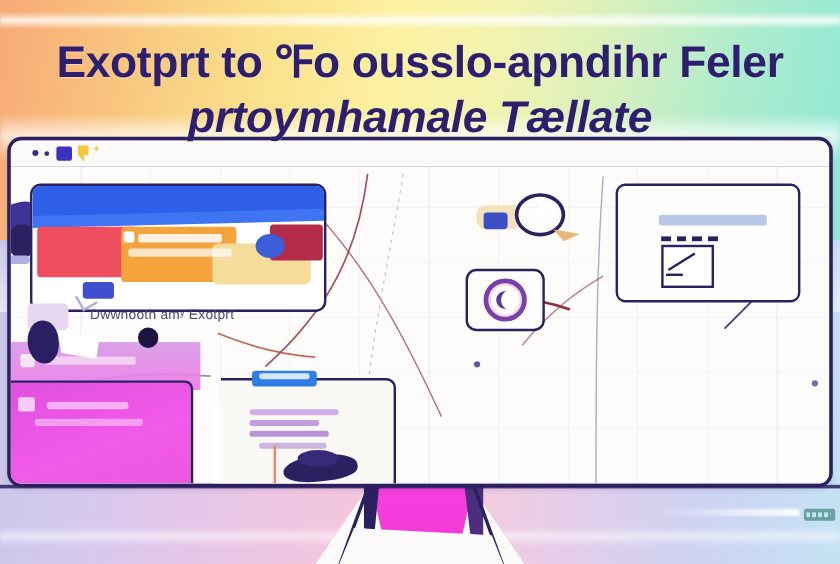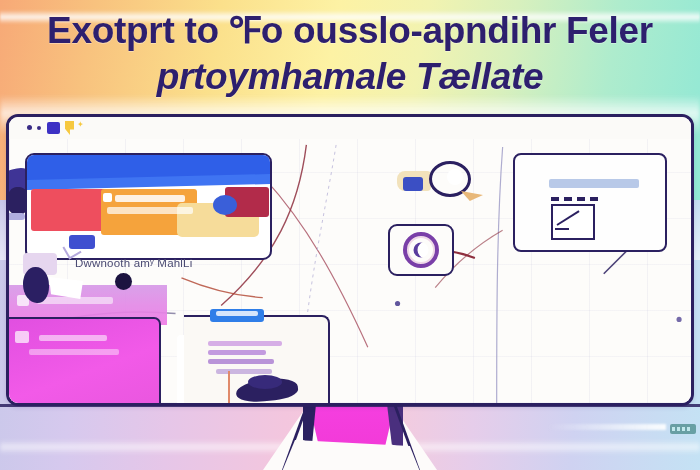--- a/index.html
+++ b/index.html
@@ -34,21 +34,21 @@
     filter:blur(1px);
   }
   .bg-haze3{
     position:absolute;left:0;top:440px;width:700px;height:14px;
     background:linear-gradient(180deg,rgba(255,255,255,0) 0%,rgba(255,255,255,.6) 50%,rgba(255,255,255,0) 100%);
     filter:blur(2px);
   }
 
   
   .headline{
-    position:absolute;left:0;top:8px;width:700px;text-align:center;
+    position:absolute;left:0;top:29px;width:700px;text-align:center;
     color:#2d1f6e;font-weight:bold;letter-spacing:-0.3px;
     text-shadow:0 1px 0 rgba(255,255,255,.35);
     z-index:6;pointer-events:none;
   }
   .headline .l1{display:block;font-size:37px;line-height:46px;}
   .headline .l2{display:block;font-size:37px;line-height:46px;font-style:italic;}
   .headline .l1,.headline .l2{
     filter:blur(.15px);
   }
 
@@ -359,21 +359,21 @@
 
         <div class="sk-right">
           <span class="o1"></span>
           <span class="o2"></span>
           <span class="o3"></span>
           <span class="o4"></span>
         </div>
 
         <div class="dw-swatch"></div>
         <div class="dw-arrow"></div>
-        <div class="lbl-dw">Dwwnooth amʸ MahlLi</div>
+        <div class="lbl-dw">Dwwnooth amʸ Exotprt</div>
 
         <div class="badge">
           <span class="ring"></span>
           <span class="cres"></span>
         </div>
 
         <div class="card-r">
           <span class="bar"></span>
           <span class="dashes"></span>
           <span class="chart"></span>

